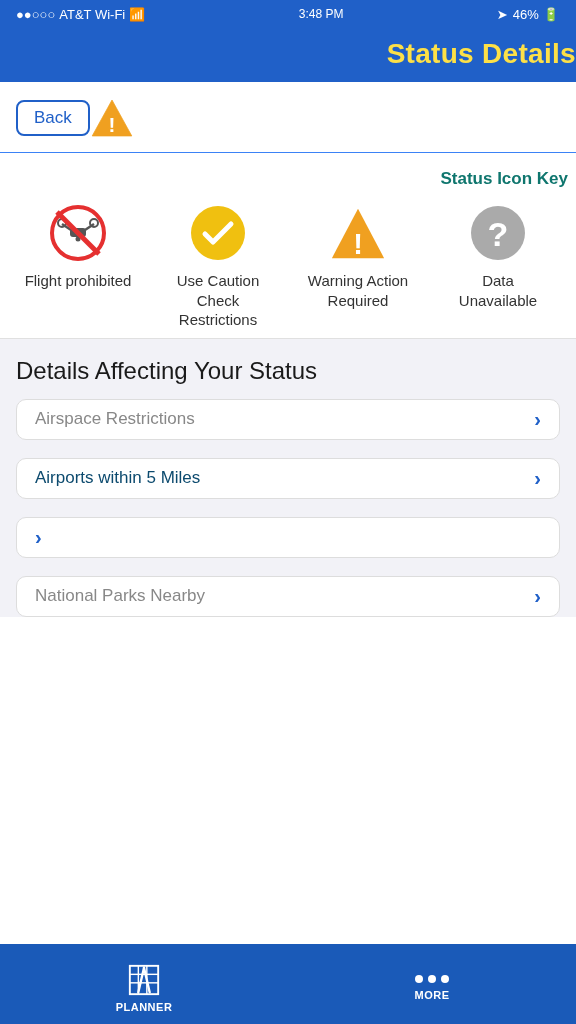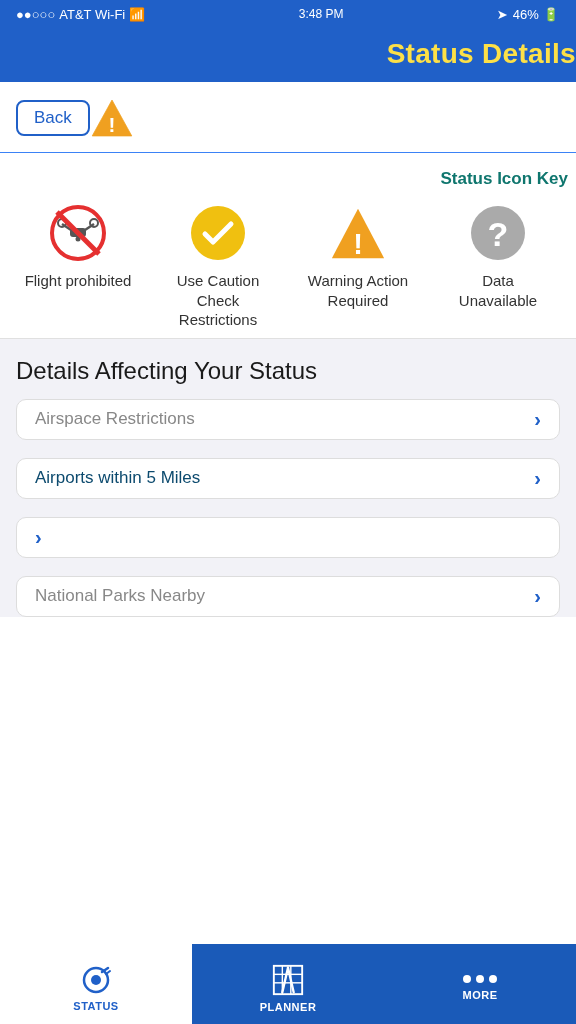--- a/index.html
+++ b/index.html
@@ -308,29 +308,20 @@
       <span class="list-item-label">National Parks Nearby</span>
       <span class="chevron-right">›</span>
     </div>
 
   </div>
 
 </div>
 
 <div class="tab-bar">
 
-  <div class="tab-item active">
-    <svg width="32" height="32" viewBox="0 0 32 32">
-      <circle cx="16" cy="16" r="12" fill="none" stroke="#2060c8" stroke-width="2.5"></circle>
-      <circle cx="16" cy="16" r="5" fill="#2060c8"></circle>
-      <path d="M22 8 L28 4" stroke="#2060c8" stroke-width="2.5" stroke-linecap="round"></path>
-      <path d="M26 10 L30 7" stroke="#2060c8" stroke-width="2" stroke-linecap="round"></path>
-    </svg>
-    <span class="tab-label">STATUS</span>
-  </div>
 
 
   <div class="tab-item">
     <svg width="34" height="34" viewBox="0 0 36 36">
       <rect x="3" y="3" width="30" height="30" fill="none" stroke="white" stroke-width="2"></rect>
       <line x1="3" y1="12" x2="33" y2="12" stroke="white" stroke-width="1.5"></line>
       <line x1="3" y1="21" x2="33" y2="21" stroke="white" stroke-width="1.5"></line>
       <line x1="12" y1="3" x2="12" y2="33" stroke="white" stroke-width="1.5"></line>
       <line x1="21" y1="3" x2="21" y2="33" stroke="white" stroke-width="1.5"></line>
 

